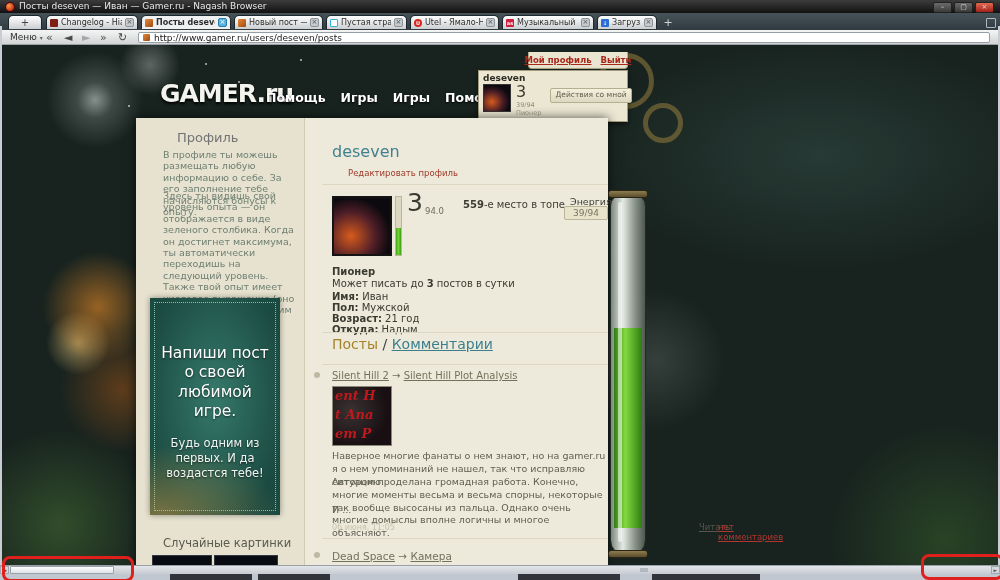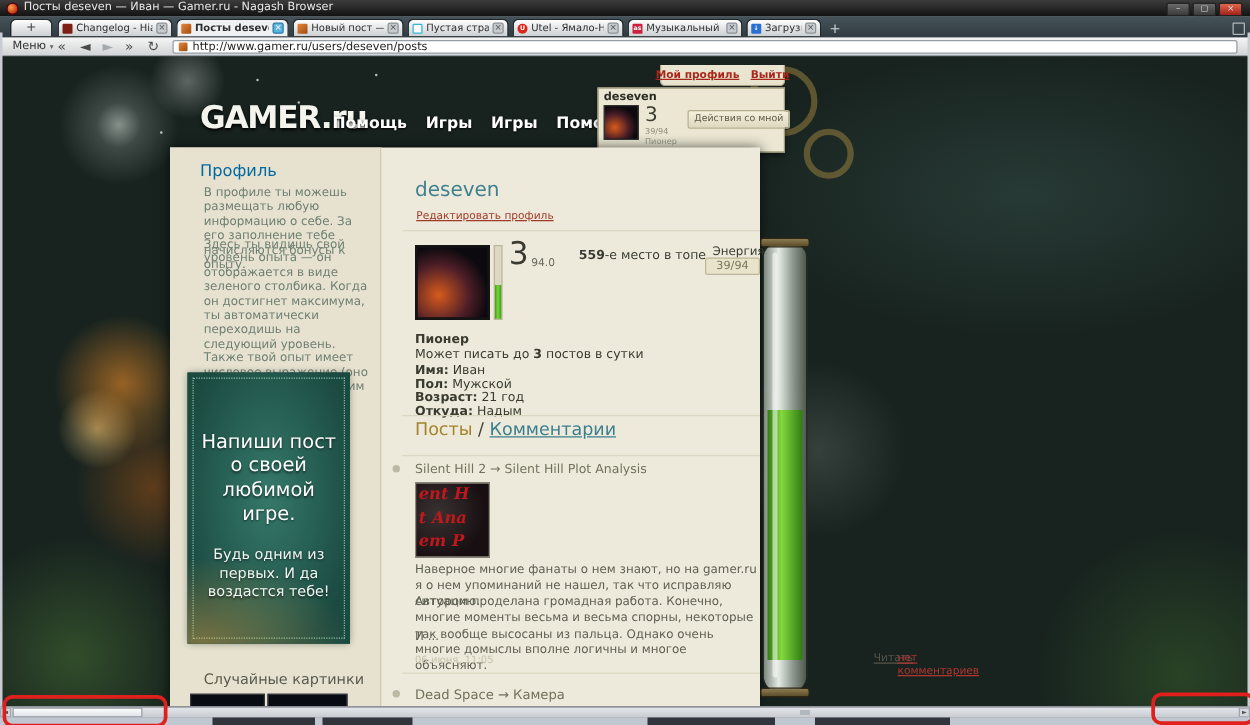--- a/index.html
+++ b/index.html
@@ -97,37 +97,37 @@
   .uc-rank{font-size:6.5px;color:#9c9c89;margin-top:1px;}
   .uc-actions{margin-left:4px;margin-top:4px;height:13px;padding:0 4px;font-size:7.5px;line-height:12px;
     color:#5f5b49;background:linear-gradient(#f4f0dc,#ddd8c0);border:1px solid #b5ae90;border-radius:2px;
     white-space:nowrap;}
 
   
   .paper{position:absolute;left:136px;top:73px;width:472px;height:447px;background:#edeadb;
     box-shadow:0 0 10px rgba(0,0,0,.65);}
   .psidebar{position:absolute;left:0;top:0;width:169px;height:447px;background:#e6e2cf;
     border-right:1px solid #d0cab0;box-sizing:border-box;}
-  .sb-title{position:absolute;left:24px;top:12px;font-size:13px;color:#0369a1;}
+  .sb-title{position:absolute;left:41px;top:12px;font-size:13px;color:#737373;}
   .sb-p{position:absolute;left:27px;width:137px;font-size:9.5px;line-height:1.2;color:#6e7f72;}
   .banner{position:absolute;left:14px;top:180px;width:130px;height:217px;
     background:radial-gradient(ellipse at 50% 45%, #35796a, #1b4a41 78%),#1b4a41;
     outline:1px dotted rgba(165,230,205,.75);outline-offset:-5px;box-shadow:0 0 6px rgba(0,0,0,.4);}
   .banner-glow{position:absolute;left:0;bottom:0;width:100%;height:70px;
     background:radial-gradient(ellipse at 10% 100%, rgba(255,175,70,.40), transparent 70%);}
   .banner-l1{position:absolute;left:6px;right:6px;top:46px;text-align:center;font-size:15.5px;
     line-height:1.25;color:#fff;text-shadow:0 1px 2px rgba(0,0,0,.6);}
   .banner-l2{position:absolute;left:6px;right:6px;top:138px;text-align:center;font-size:11.5px;
     line-height:1.3;color:#f2f6f2;text-shadow:0 1px 2px rgba(0,0,0,.6);}
   .sb-rand{position:absolute;left:27px;top:418px;font-size:11.5px;color:#5a5a4e;}
   .thumb{position:absolute;top:437px;height:10px;background:#090b12;border:1px solid #33363d;}
 
   .pmain{position:absolute;left:170px;top:0;width:302px;height:447px;}
   .h1{position:absolute;left:26px;top:24px;font-size:16px;color:#40808f;}
-  .edit-link{position:absolute;left:27px;top:50px;font-size:8.5px;color:#a03a2a;text-decoration:underline;}
+  .edit-link{position:absolute;left:42px;top:50px;font-size:8.5px;color:#a03a2a;}
   .hr{position:absolute;left:16px;width:286px;border-top:1px solid #dbd7c2;}
   .avatar-lg{position:absolute;left:26px;top:78px;width:60px;height:60px;border:2px solid #141414;
     background:#0c0a0e radial-gradient(ellipse at 30% 68%, rgba(225,95,30,.95), rgba(130,45,60,.55) 45%, transparent 72%);
     box-sizing:border-box;}
   .vbar{position:absolute;left:89px;top:78px;width:7px;height:60px;background:#dcd8c2;
     border:1px solid #bcb69a;box-sizing:border-box;}
   .vbar-fill{position:absolute;left:0;bottom:0;width:100%;height:27px;
     background:linear-gradient(90deg,#3f9f17,#74d637 45%,#3f9f17);}
   .lvl-num{position:absolute;left:101px;top:70px;font-size:25px;color:#3a3a32;}
   .lvl-exp{position:absolute;left:119px;top:88px;font-size:8.5px;color:#6b6b5e;}
@@ -137,21 +137,21 @@
     border:1px solid #bcb597;border-radius:2px;font-size:9px;line-height:13px;color:#79755f;
     text-align:center;box-sizing:border-box;}
   .pline{position:absolute;left:26px;font-size:10px;line-height:1.1;color:#3a3a30;white-space:nowrap;}
   .pline b{font-weight:bold;}
   .ctabs{position:absolute;left:26px;top:218px;font-size:14px;white-space:nowrap;}
   .ctab-posts{color:#a5832b;}
   .ctab-sep{color:#44443a;}
   .ctab-comments{color:#3b7f8e;text-decoration:underline;}
   .bullet{position:absolute;width:6px;height:6px;border-radius:50%;background:#bdb9a4;left:-18px;top:2px;}
   .post-head{position:absolute;left:26px;font-size:10px;color:#72725c;white-space:nowrap;}
-  .post-head .lnk{}
+  .post-head .lnk{text-decoration:underline;}
   .post-img{position:absolute;left:26px;top:268px;width:60px;height:60px;border:1px solid #8a8878;
     background:#180f12 radial-gradient(circle at 30% 40%, rgba(90,85,80,.5), transparent 70%);
     overflow:hidden;box-sizing:border-box;}
   .post-img div{font-family:"DejaVu Serif","Liberation Serif",serif;font-style:italic;font-weight:bold;
     font-size:13px;line-height:1.45;color:#c0181c;white-space:nowrap;padding-left:2px;}
   .post-p{position:absolute;left:26px;width:278px;font-size:9.5px;line-height:1.35;color:#5f5f51;}
   .post-date{position:absolute;left:26px;top:405px;font-size:8px;color:#c6c2ac;}
   .read-lnk{position:absolute;left:393px;top:404px;font-size:8.5px;color:#55554a;text-decoration:underline;}
   .nocom-lnk{position:absolute;left:412px;top:404px;font-size:8.5px;color:#b23530;text-decoration:underline;}
 

